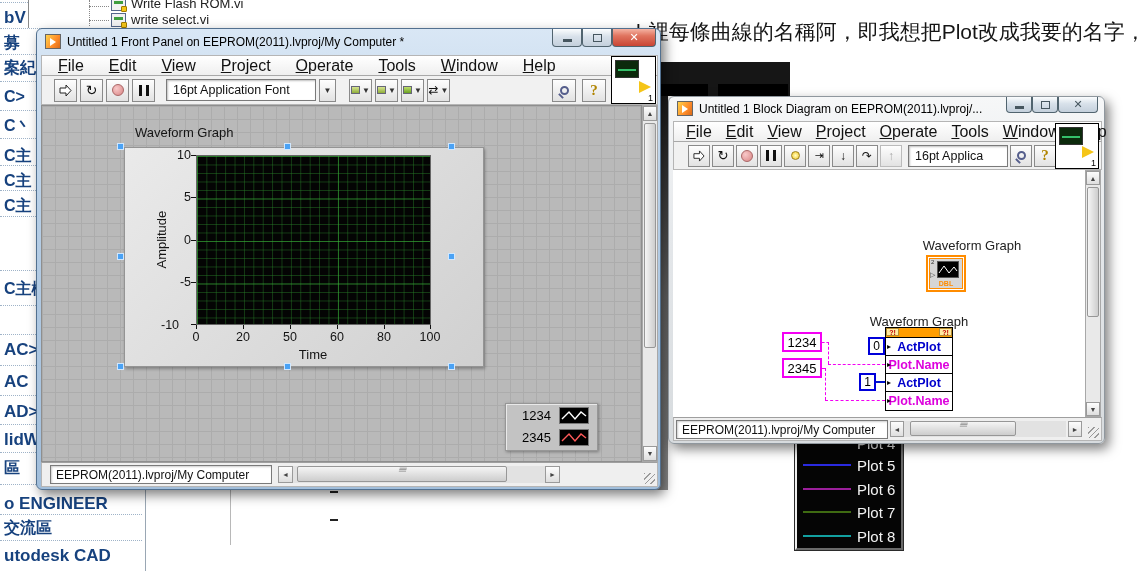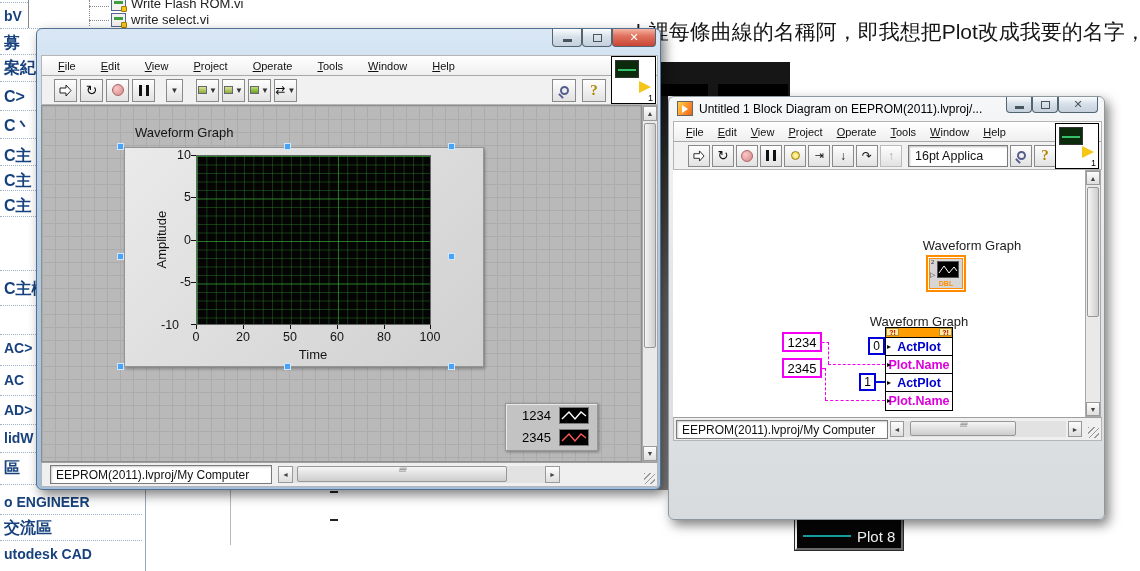--- a/index.html
+++ b/index.html
@@ -1,20 +1,20 @@
 <!DOCTYPE html>
 <html><head>
 <meta charset="utf-8">
 <style>
 *{margin:0;padding:0;box-sizing:border-box;font-family:"Liberation Sans","DejaVu Sans",sans-serif}
 body{background:#fff}
 #screen{position:relative;width:1140px;height:571px;background:#fff;overflow:hidden;font-size:12px;color:#111}
 
 .side-item{position:absolute;left:4px;font-weight:bold;color:#17427e;font-size:16px;white-space:nowrap;cursor:pointer}
-.side-item.lat{font-size:14px}
+.side-item.lat{font-size:17px}
 .dotline{position:absolute;left:0;width:142px;border-top:1px dotted #9fb3c8;height:0}
 .vline{position:absolute;width:1px;background:#9aa7b4}
 .post-text{position:absolute;left:636px;top:18px;width:504px;font-size:21px;color:#151515;white-space:nowrap;overflow:hidden}
 .explorer{position:absolute;left:28px;top:0;width:633px;height:28px;background:#fff;border-left:1px solid #8a8a8a;overflow:hidden}
 .tree-row{position:absolute;display:flex;align-items:center;gap:5px;font-size:13px;color:#222;white-space:nowrap}
 .tdot-v{position:absolute;border-left:1px dotted #888}
 .tdot-h{position:absolute;border-top:1px dotted #888}
 .vi-ico{width:15px;height:14px;background:#f2f2f2;border:1px solid #55678a;position:relative;flex:0 0 auto}
 .vi-ico i{position:absolute;left:2px;top:3px;width:9px;height:3px;background:#3f9e3f}
 .vi-ico u{position:absolute;right:-2px;bottom:-2px;width:6px;height:6px;background:#f5c518;border:1px solid #a07a00;border-radius:1px}
@@ -36,21 +36,21 @@
 .fp-frame{background:linear-gradient(#d9e7f5,#b6cee6 40%,#a1bedb);border:1px solid #52708f}
 .bd-frame{background:linear-gradient(#f6f7f8,#e4e7ea 40%,#d7dbde);border:1px solid #8f979e}
 .titlebar{position:absolute;left:8px;top:5px;display:flex;align-items:center;gap:6px;font-size:12px;color:#000;white-space:nowrap}
 .lvicon16{width:16px;height:15px;background:linear-gradient(120deg,#ffd24a,#ff8c2a 60%,#d96a1a);border:1px solid #666;position:relative;flex:0 0 auto}
 .lvicon16 i{position:absolute;left:4px;top:3px;width:0;height:0;border-left:6px solid #fff;border-top:4px solid transparent;border-bottom:4px solid transparent}
 .winbtn{position:absolute;height:18px;border:1px solid #51646f;border-top:none;display:flex;align-items:center;justify-content:center;font-size:11px;border-radius:0 0 4px 4px;cursor:pointer}
 .btn-dim{background:linear-gradient(#fbfdfe,#d8e1ea 45%,#c4d0dc);color:#46565f}
 .btn-red{background:linear-gradient(#f5b3a3,#e0745f 40%,#c94534);color:#fff;font-weight:bold}
 .glyph-min{width:9px;height:3px;background:currentColor;margin-top:6px}
 .glyph-max{width:9px;height:8px;border:1.5px solid currentColor}
-.menubar{position:absolute;background:linear-gradient(#ffffff,#efefef);border:1px solid #b5b5b5;border-bottom:1px solid #a8a8a8;display:flex;align-items:center;padding-left:16px;gap:25px;font-size:11px;color:#111}
+.menubar{position:absolute;background:linear-gradient(#ffffff,#efefef);border:1px solid #b5b5b5;border-bottom:1px solid #a8a8a8;display:flex;align-items:center;padding-left:16px;gap:25px;font-size:16px;color:#111}
 .menu-item{display:inline-block;cursor:pointer}
 .menu-item::first-letter{text-decoration:underline}
 .toolbar{position:absolute;background:#f1f1f1;border:1px solid #b5b5b5;border-top:none;display:flex;align-items:center;padding-left:12px;gap:3px}
 .tbtn{height:23px;min-width:23px;border:1px solid #8a8a8a;background:linear-gradient(#fefefe,#e2e2e2);display:flex;align-items:center;justify-content:center;gap:2px;font-size:12px;color:#111;cursor:pointer}
 .combo{height:22px;background:#fff;border:1px solid #7a7a7a;box-shadow:inset 1px 1px 2px rgba(0,0,0,.25);display:flex;align-items:center;padding:0 6px;font-size:12.5px;white-space:nowrap;overflow:hidden}
 .dd{font-size:8px;color:#333}
 .mini{width:9px;height:8px;background:linear-gradient(#d7e491,#8fae3a);border:1px solid #667}
 .stopdot{width:12px;height:12px;border-radius:50%;background:radial-gradient(circle at 35% 35%,#f8c8c8,#d98585);border:1px solid #a66}
 .pausebars{width:10px;height:11px;border-left:3.5px solid #111;border-right:3.5px solid #111}
 .bulb{width:9px;height:9px;border-radius:50%;background:radial-gradient(#ffffc8,#f5c518);border:1px solid #99801f}
@@ -198,20 +198,26 @@
       <span class="leg-line" style="background: rgb(63, 107, 18);"></span>
       <span>Plot 7</span>
     </div>
     <div class="leg-row" style="top:88px">
       <span class="leg-line" style="background: rgb(18, 160, 160);"></span>
       <span>Plot 8</span>
     </div>
   </div>
 
   <div class="win fp-frame" style="left:36px;top:28px;width:625px;height:462px">
+    <div class="titlebar">
+      <span class="lvicon16">
+          <i></i>
+        </span>
+      <span>Untitled 1 Front Panel on EEPROM(2011).lvproj/My Computer *</span>
+    </div>
     <div class="winbtn btn-dim" style="right:78px;top:0;width:30px">
         <span class="glyph-min"></span>
       </div>
     <div class="winbtn btn-dim" style="right:48px;top:0;width:30px">
         <span class="glyph-max"></span>
       </div>
     <div class="winbtn btn-red" style="right:4px;top:0;width:44px">
         <span>✕</span>
       </div>
 
@@ -235,20 +241,23 @@
       <div class="tbtn">
           <span style="font-size:14px">↻</span>
         </div>
       <div class="tbtn">
           <span class="stopdot"></span>
         </div>
       <div class="tbtn">
           <span class="pausebars"></span>
         </div>
       <div style="width:5px"></div>
+      <div class="combo" style="width:150px">
+          <span>16pt Application Font</span>
+        </div>
       <div class="tbtn" style="min-width:17px">
           <span class="dd">▼</span>
         </div>
       <div style="width:7px"></div>
       <div class="tbtn">
           <span class="mini"></span>
           <span class="dd">▼</span>
         </div>
       <div class="tbtn">
           <span class="mini"></span>
@@ -356,21 +365,21 @@
       <div class="scroll" style="left:251px;top:3px;width:252px;height:17px;border:none;background:#e2e2e2">
         <div class="sb-thumb h" style="left:4px;top:0;width:210px;height:16px">
             <i>𝍢</i>
           </div>
       </div>
       <div class="sb-btn" style="left:503px;top:3px;width:15px;height:17px">►</div>
       <div class="grip"></div>
     </div>
   </div>
 
-  <div class="win bd-frame" style="left:668px;top:96px;width:437px;height:424px">
+  <div class="win bd-frame" style="left:668px;top:96px;width:437px;height:348px">
     <div class="titlebar" style="top:4px">
       <span class="lvicon16">
           <i></i>
         </span>
       <span>Untitled 1 Block Diagram on EEPROM(2011).lvproj/...</span>
     </div>
     <div class="winbtn btn-dim" style="right:72px;top:0;width:26px;height:16px">
         <span class="glyph-min"></span>
       </div>
     <div class="winbtn btn-dim" style="right:46px;top:0;width:26px;height:16px">

